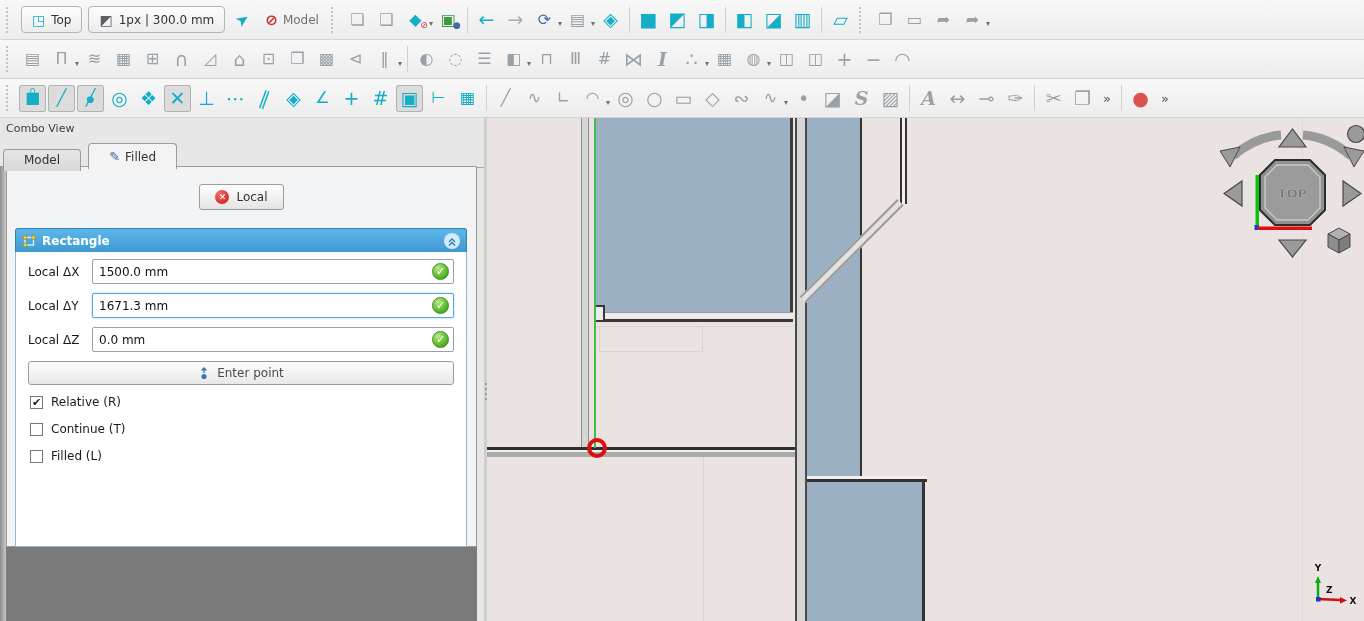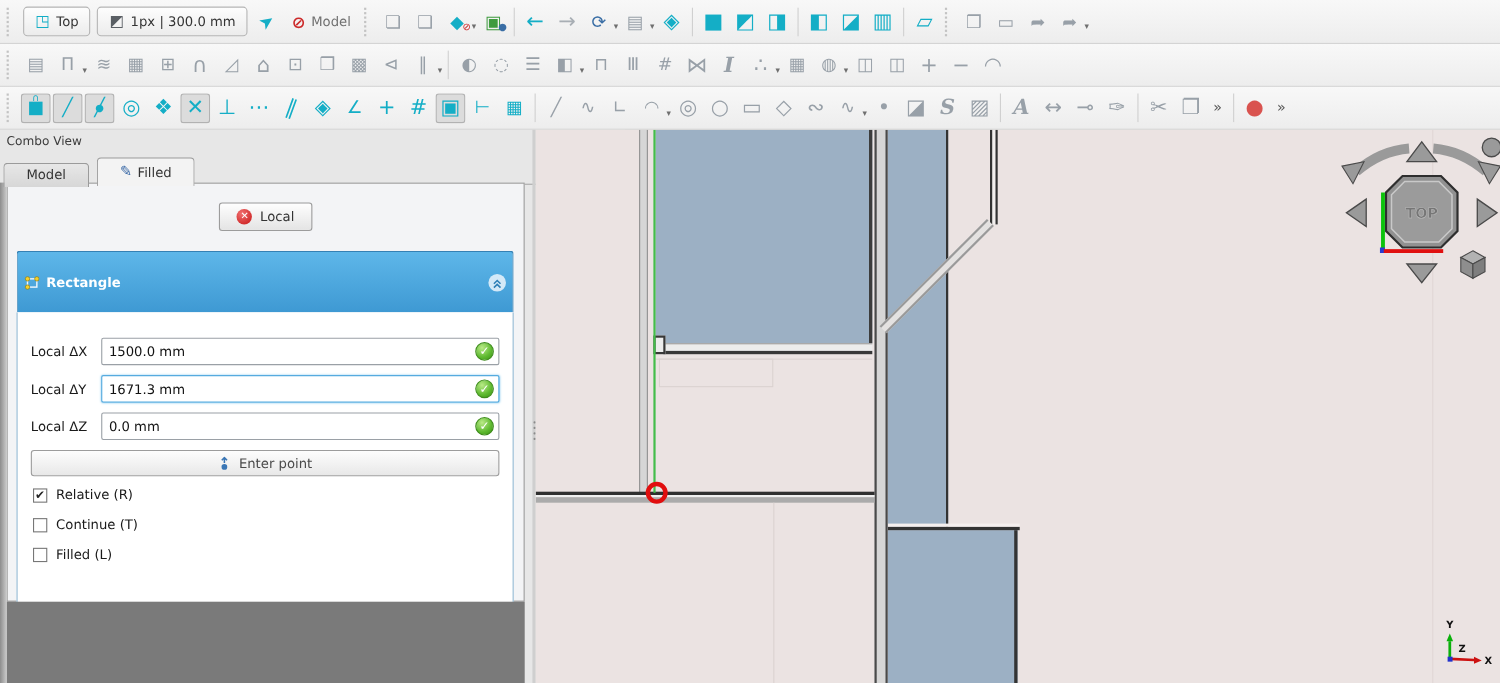--- a/index.html
+++ b/index.html
@@ -51,26 +51,26 @@
   .close-row{text-align:center;margin-top:17px;}
   .close-btn{display:inline-flex;align-items:center;gap:7px;height:24px;padding:0 15px;
              border:1px solid #9c9c9c;border-radius:3px;background:linear-gradient(#fefefe,#e4e4e4);
              font-size:12px;color:#333;}
   .close-ico{width:14px;height:14px;border-radius:50%;flex:none;
              background:radial-gradient(circle at 35% 30%,#f07070,#d32f2f 70%);
              color:#fff;font-size:9px;font-weight:bold;display:flex;align-items:center;justify-content:center;}
   .section{position:absolute;left:8px;right:9px;top:61px;}
   .sec-header{height:23px;background:linear-gradient(#5eb7e9,#3e99d3);border:1px solid #3581b4;
               border-bottom:none;border-radius:3px 3px 0 0;display:flex;align-items:center;
-              gap:6px;padding:16px 6px;color:#fff;font-weight:bold;font-size:12px;}
+              gap:6px;padding:0 6px;color:#fff;font-weight:bold;font-size:12px;}
   .sec-header .sp{flex:1;}
   .sec-chevron{width:16px;height:16px;border-radius:50%;background:rgba(235,245,252,.85);
                display:flex;align-items:center;justify-content:center;}
   .sec-body{background:#fff;border:1px solid #92b8d3;border-top:none;height:295px;
-            padding:23px 12px 0;box-sizing:border-box;}
+            padding:7px 12px 0;box-sizing:border-box;}
   .field-row{display:flex;align-items:center;margin-bottom:9px;}
   .field-label{width:64px;font-size:12px;color:#1a1a1a;flex:none;}
   .inwrap{flex:1;position:relative;}
   input.tfield{width:100%;height:25px;box-sizing:border-box;border:1px solid #9aa0a6;border-radius:2px;
                padding:0 28px 0 6px;font:12px "DejaVu Sans",sans-serif;color:#111;background:#fff;outline:none;}
   input.tfield.focused{border:1px solid #56abdf;box-shadow:0 0 2px #7cc4ec;}
   .valid-badge{position:absolute;right:5px;top:4px;width:17px;height:17px;border-radius:50%;box-sizing:border-box;
                background:radial-gradient(circle at 35% 28%,#b9ea87,#5cb82e 60%,#3c8f17);
                border:1px solid #3f8d1d;color:#fff;font-size:11px;font-weight:bold;
                display:flex;align-items:center;justify-content:center;}

